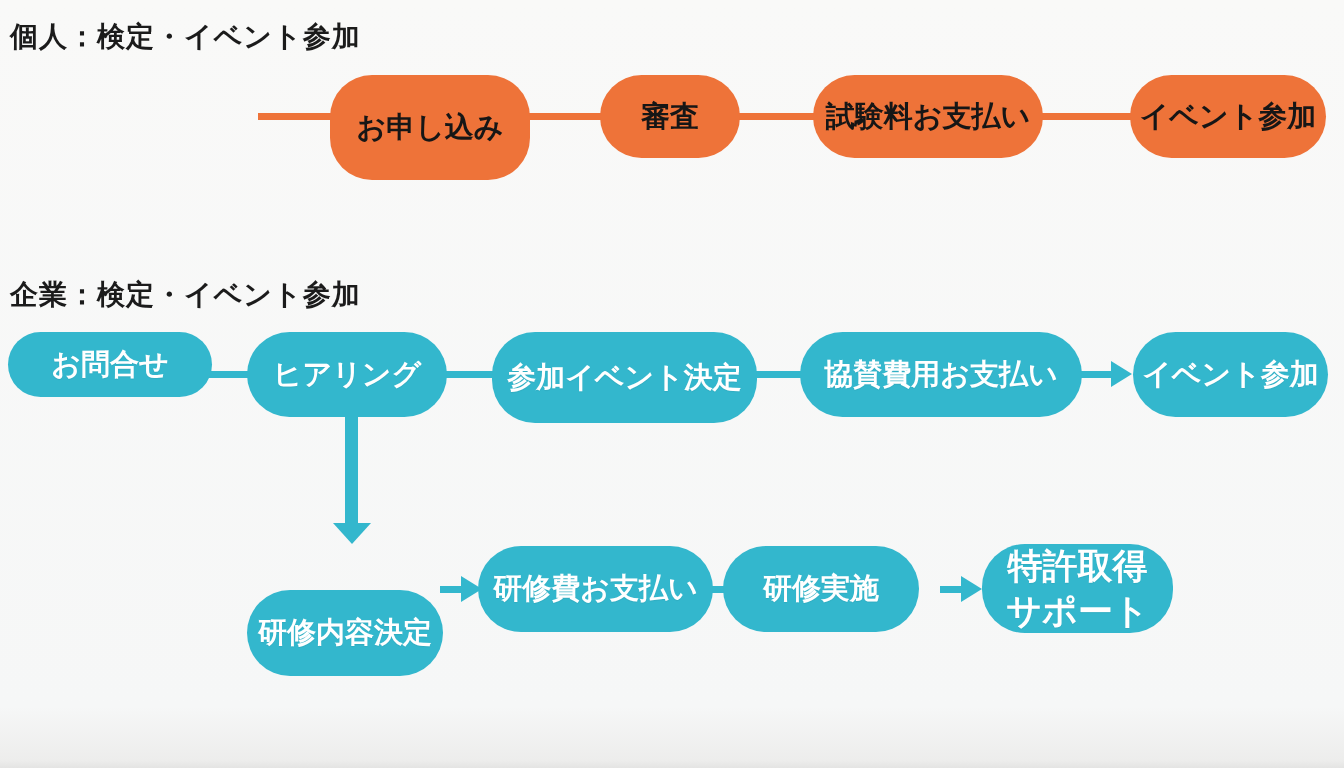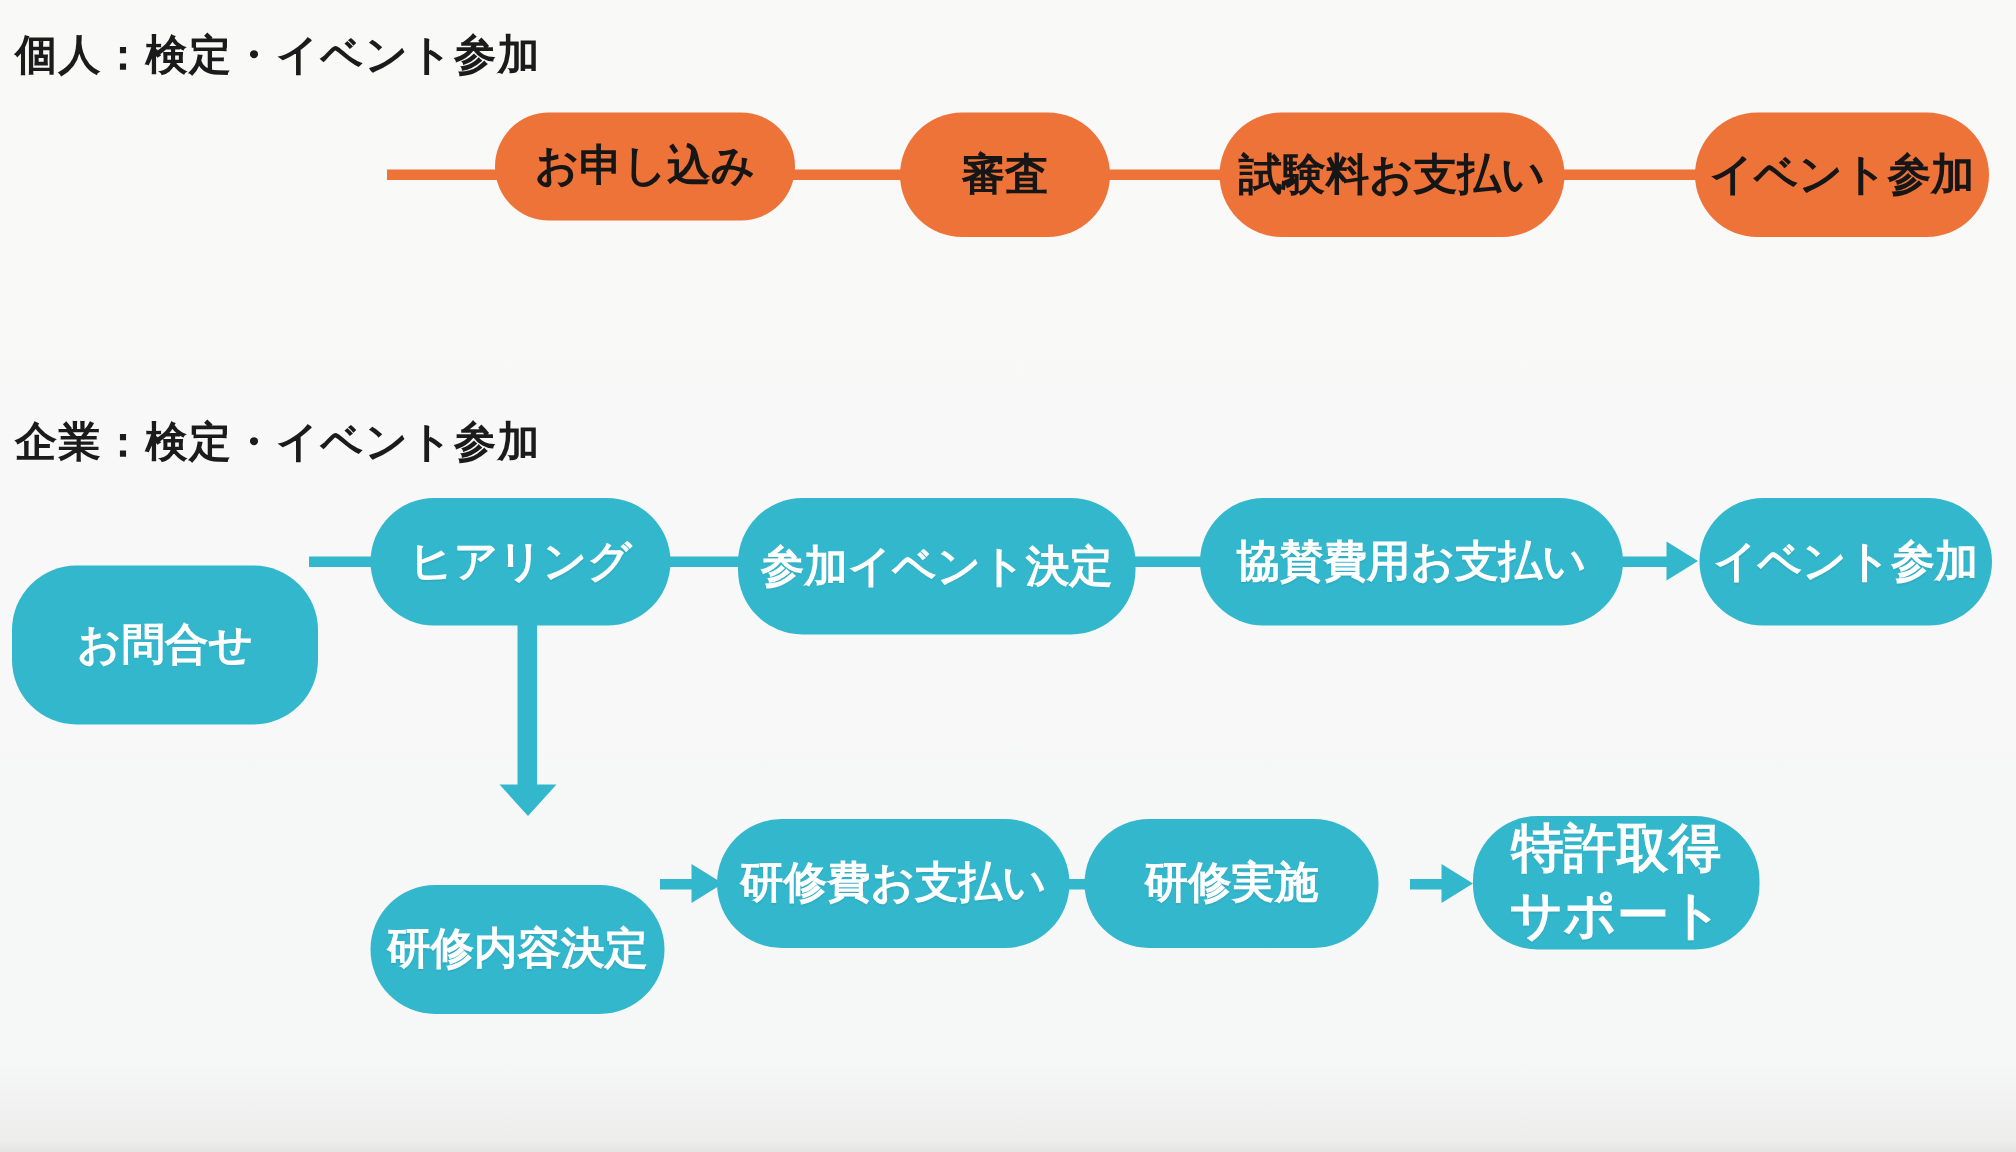--- a/index.html
+++ b/index.html
@@ -70,21 +70,21 @@
 
 <div class="canvas">
 
   <div class="heading" style="left:10px; top:18px;">個人：検定・イベント参加</div>
 
   <div class="hline orange" style="left:258px; top:113px; width:78px;"></div>
   <div class="hline orange" style="left:524px; top:113px; width:82px;"></div>
   <div class="hline orange" style="left:734px; top:113px; width:85px;"></div>
   <div class="hline orange" style="left:1036px; top:113px; width:100px;"></div>
 
-  <div class="pill orange" style="left:330px; top:75px; width:200px; height:72px;text-align:right;">
+  <div class="pill orange" style="left:330px; top:75px; width:200px; height:105px;text-align:right;">
     <span>お申し込み</span>
   </div>
   <div class="pill orange" style="left:600px; top:75px; width:140px; height:83px;">
     <span>審査</span>
   </div>
   <div class="pill orange" style="left:813px; top:75px; width:230px; height:83px;">
     <span>試験料お支払い</span>
   </div>
   <div class="pill orange" style="left:1130px; top:75px; width:196px; height:83px;">
     <span>イベント参加</span>
@@ -92,21 +92,21 @@
 
   <div class="heading" style="left:10px; top:276px;">企業：検定・イベント参加</div>
 
   <div class="hline teal" style="left:206px; top:371px; width:47px;"></div>
   <div class="hline teal" style="left:441px; top:371px; width:57px;"></div>
   <div class="hline teal" style="left:751px; top:371px; width:55px;"></div>
 
   <div class="hline teal" style="left:1078px; top:371px; width:34px;"></div>
   <div class="arrowhead-right" style="left:1111px; top:361px;"></div>
 
-  <div class="pill teal" style="left:8px; top:332px; width:204px; height:106px;margin-top:45px;">
+  <div class="pill teal" style="left:8px; top:332px; width:204px; height:65px;">
     <span>お問合せ</span>
   </div>
   <div class="pill teal" style="left:247px; top:332px; width:200px; height:85px;">
     <span>ヒアリング</span>
   </div>
   <div class="pill teal" style="left:492px; top:332px; width:265px; height:91px;">
     <span>参加イベント決定</span>
   </div>
   <div class="pill teal" style="left:800px; top:332px; width:282px; height:85px;">
     <span>協賛費用お支払い</span>

